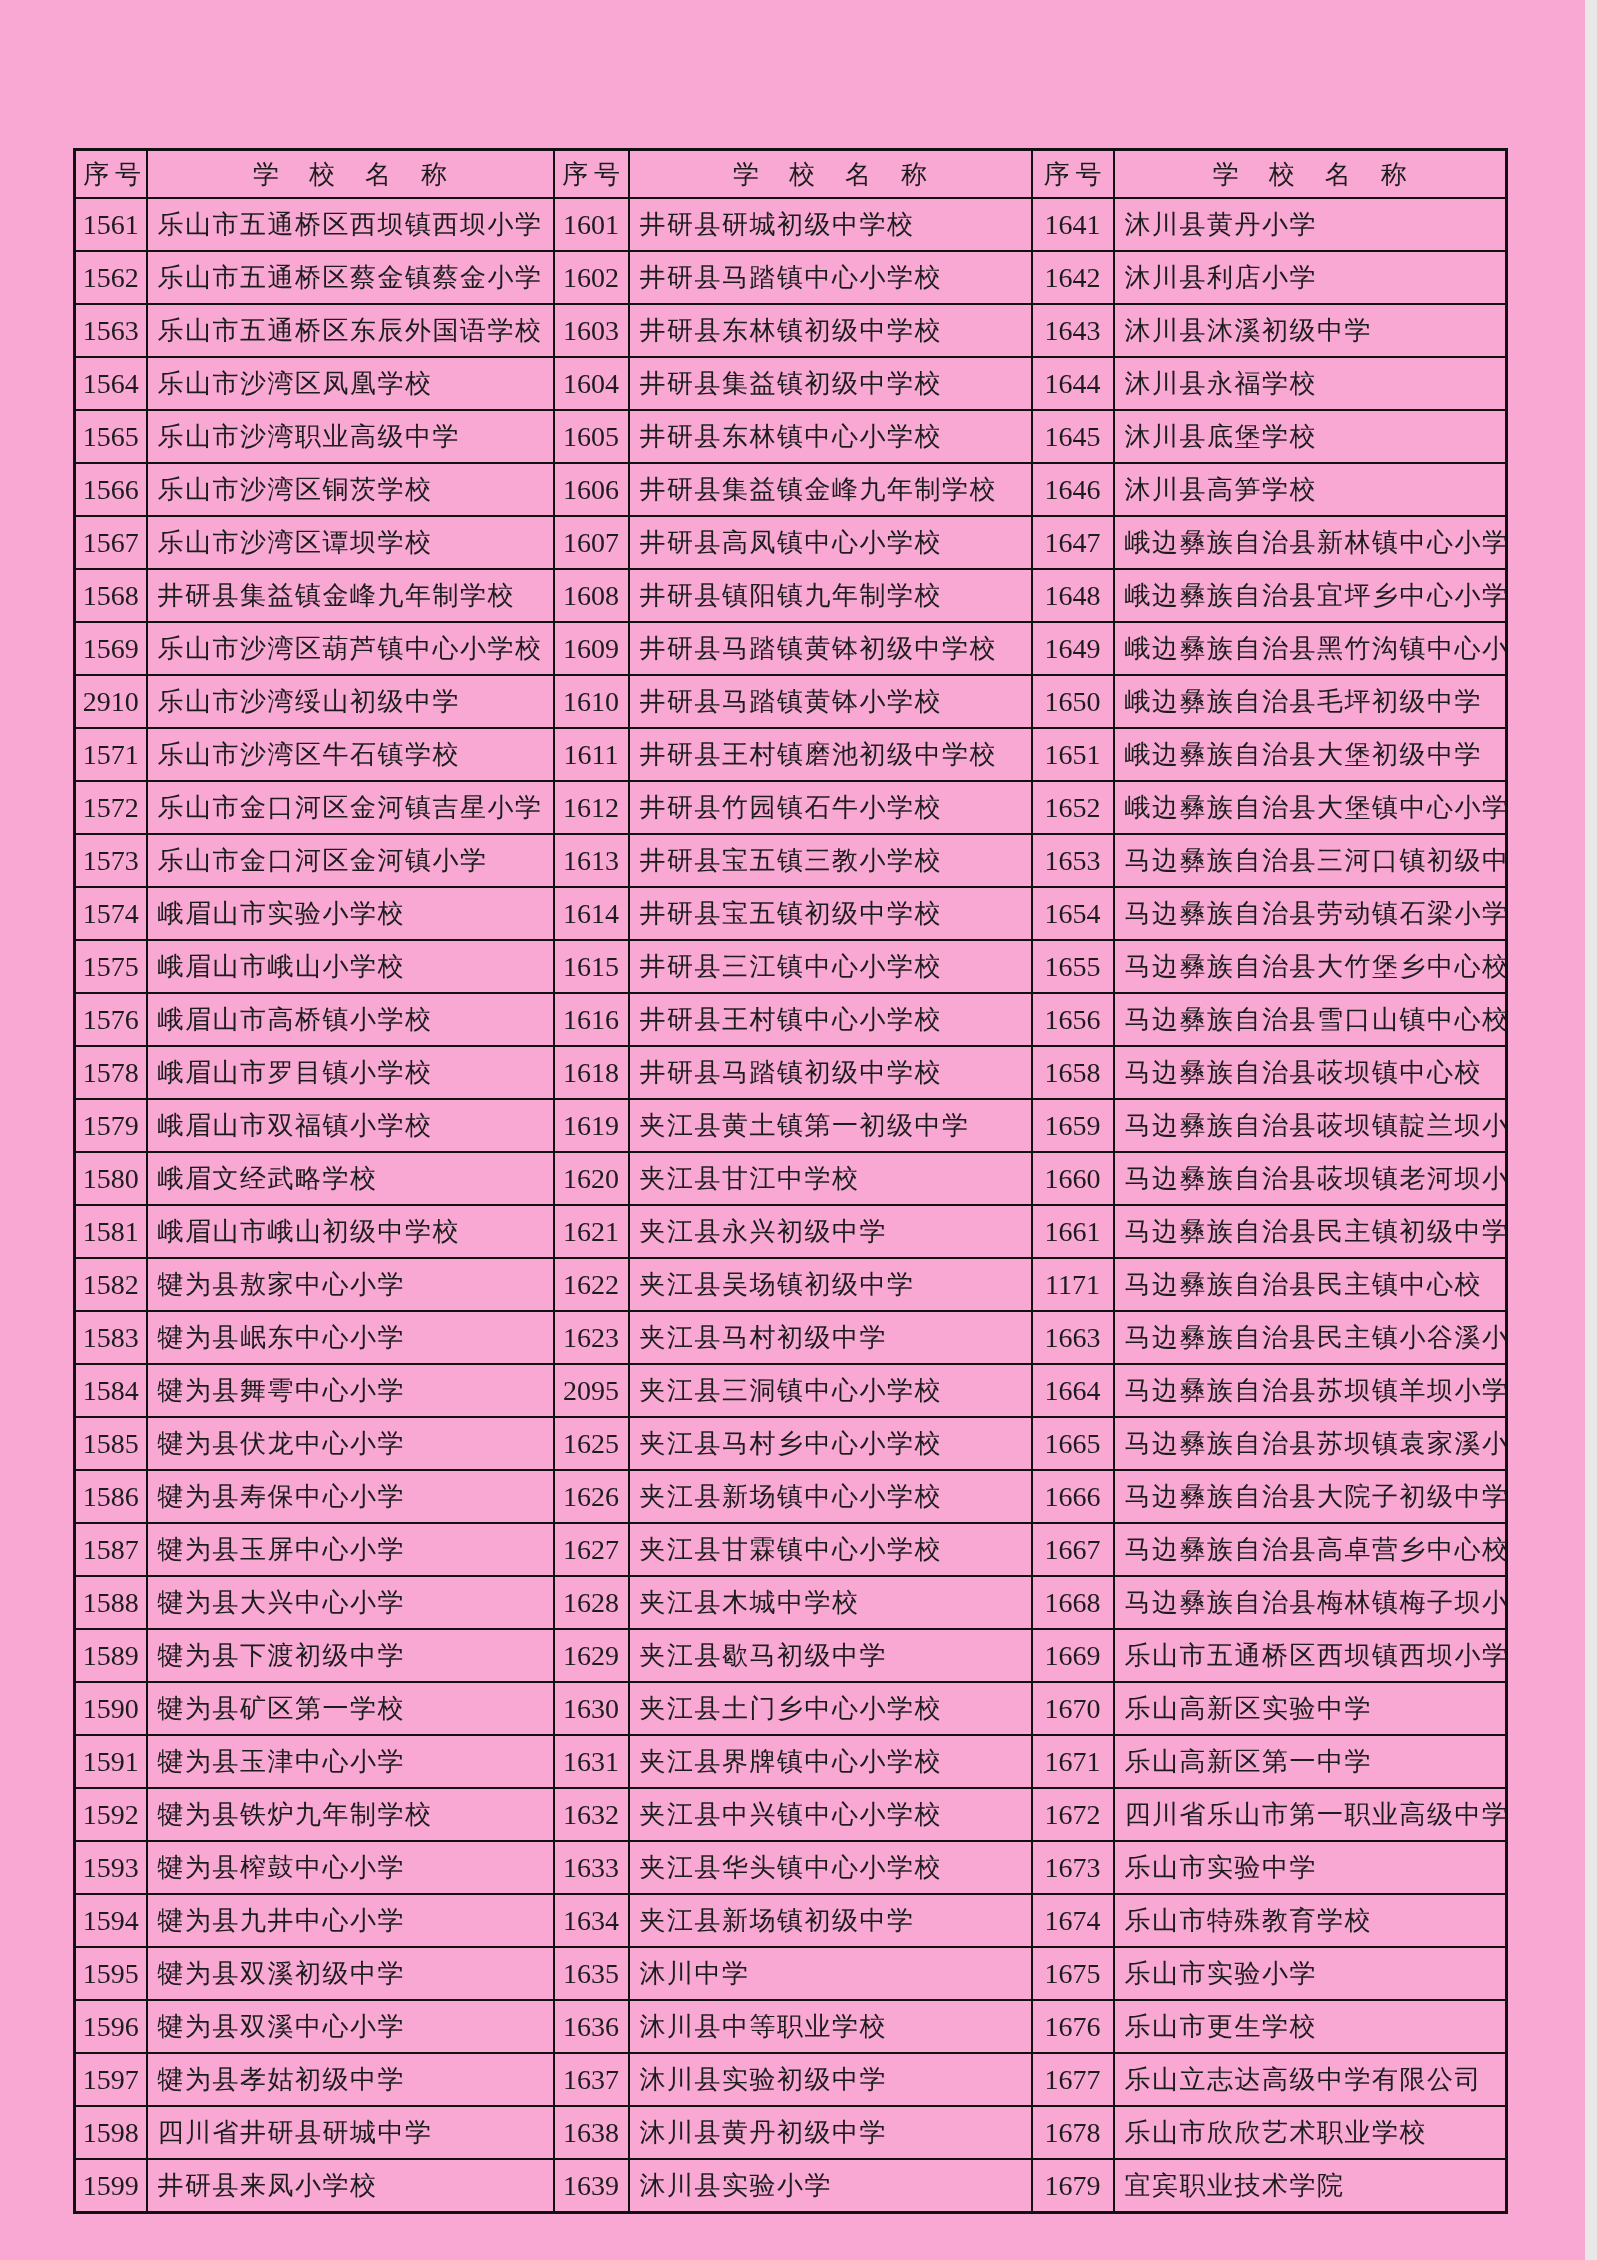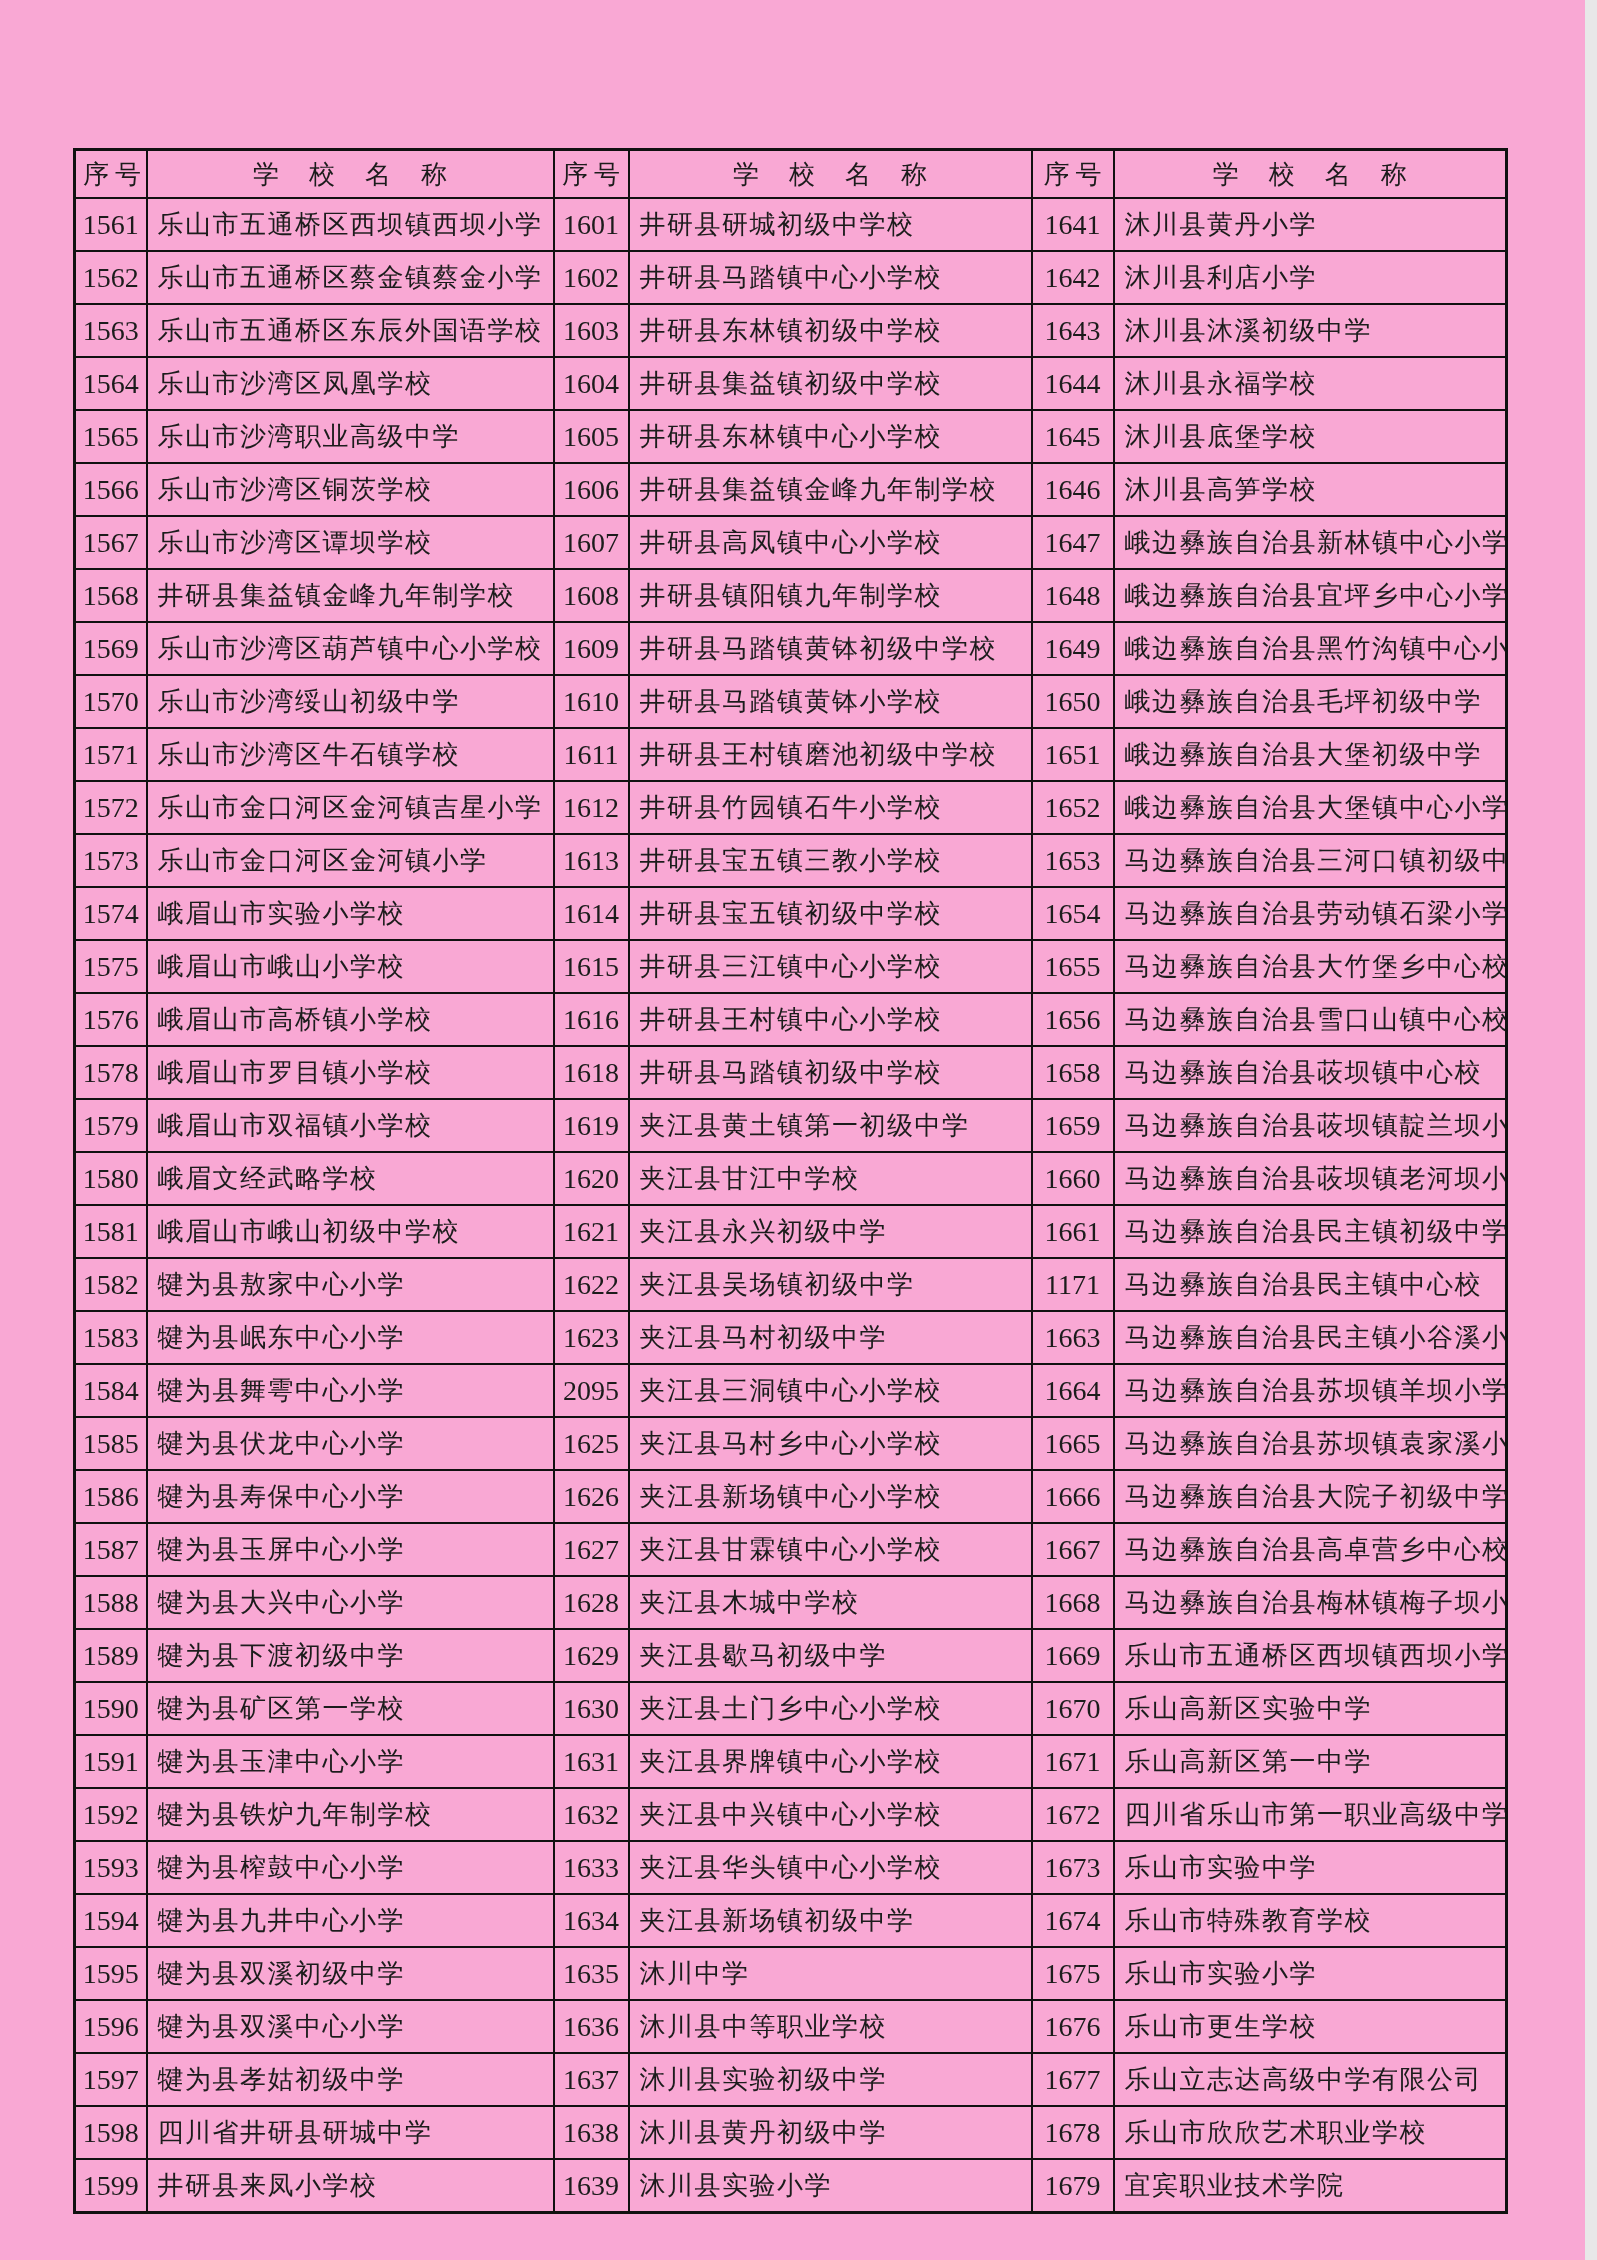--- a/index.html
+++ b/index.html
@@ -144,21 +144,21 @@
         </tr>
         <tr>
           <td class="num">1569</td>
           <td class="name">乐山市沙湾区葫芦镇中心小学校</td>
           <td class="num">1609</td>
           <td class="name">井研县马踏镇黄钵初级中学校</td>
           <td class="num">1649</td>
           <td class="name">峨边彝族自治县黑竹沟镇中心小学</td>
         </tr>
         <tr>
-          <td class="num">1570</td>
+          <td class="num">2910</td>
           <td class="name">乐山市沙湾绥山初级中学</td>
           <td class="num">1610</td>
           <td class="name">井研县马踏镇黄钵小学校</td>
           <td class="num">1650</td>
           <td class="name">峨边彝族自治县毛坪初级中学</td>
         </tr>
         <tr>
           <td class="num">1571</td>
           <td class="name">乐山市沙湾区牛石镇学校</td>
           <td class="num">1611</td>

